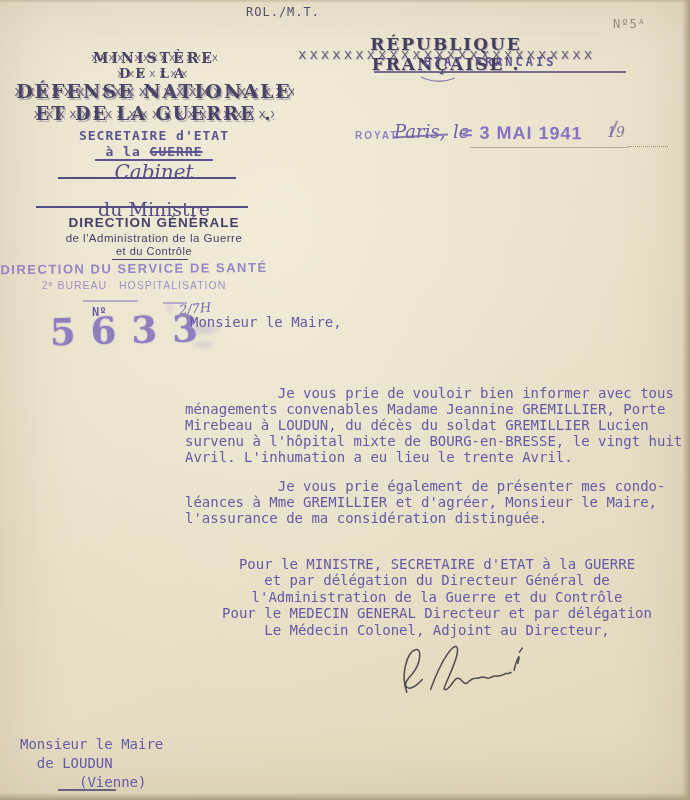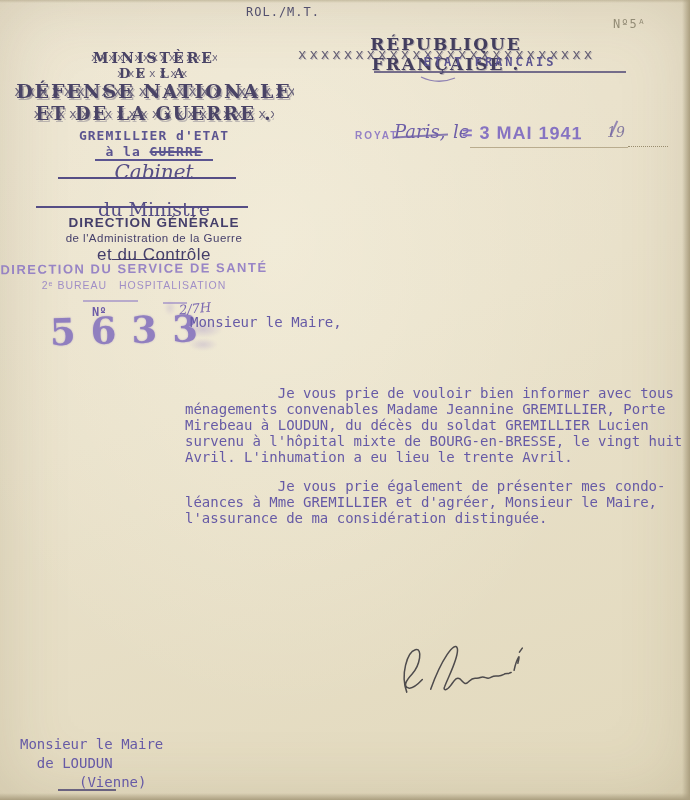--- a/index.html
+++ b/index.html
@@ -62,21 +62,21 @@
   .lh-secretariat{top:128px;font-size:13px;font-weight:bold;letter-spacing:1px;color:var(--typed-dark);}
   .lh-alaguerre{top:144px;font-size:13px;font-weight:bold;letter-spacing:1px;color:var(--typed-dark);}
   .line-through{text-decoration:line-through;text-decoration-thickness:1.5px;margin-top:37px;}
   .alaguerre-underline{left:95px;top:159px;width:118px;height:1.5px;background:#5b5490;}
   .lh-cabinet{top:160px;font-style:italic;font-size:20px;color:#554d85;}
   .cabinet-strike{left:58px;top:177px;width:178px;height:1.5px;background:#554d85;}
   .lh-duministre{top:198px;font-size:19px;color:#554d85;}
   .ministre-strike{left:36px;top:206px;width:212px;height:1.5px;background:#554d85;}
   .lh-dirgen{top:215px;font-weight:bold;font-size:13.5px;letter-spacing:1px;color:var(--ink-print);}
   .lh-admin{top:232px;font-size:11.5px;letter-spacing:.5px;color:var(--ink-print);}
-  .lh-controle{top:245px;font-size:17px;letter-spacing:.5px;color:var(--ink-print);}
+  .lh-controle{top:245px;font-size:11px;letter-spacing:.5px;color:var(--ink-print);}
   .controle-underline{left:112px;top:259px;width:76px;height:1px;background:var(--ink-print);}
   .svc-stamp1{top:261px;font-weight:bold;font-size:13px;letter-spacing:1.5px;color:var(--stamp);
     opacity:.88;transform:translateX(-20px) rotate(-.5deg);}
   .svc-stamp2{top:279px;font-size:10.5px;letter-spacing:1px;color:var(--stamp);
     opacity:.8;transform:translateX(-20px);}
   .dash{background:var(--stamp);height:2px;opacity:.55;}
   .dash1{left:83px;top:300px;width:55px;}
   .dash2{left:163px;top:302px;width:24px;}
 
   .no-label{left:92px;top:305px;font-size:12px;font-weight:bold;color:#6d5ca8;}
@@ -159,21 +159,21 @@
       <span>DÉFENSE NATIONALE</span>
       <span class="xs">xxxxxxxxxxxxxxxxxxxxxxxxxxxxxxxxxxxxxxxxxxxxxxxxxxxxxxxxxxxx</span>
     </span>
   </div>
   <div class="abs center serif lh lh-guerre">
     <span class="struck">
       <span>ET DE LA GUERRE .</span>
       <span class="xs">xxxxxxxxxxxxxxxxxxxxxxxxxxxxxxxxxxxxxxxxxxxxxxxxxxxxxxxxxxxx</span>
     </span>
   </div>
-  <div class="abs center mono lh lh-secretariat">GREMILLIER d'ETAT</div>
+  <div class="abs center mono lh lh-secretariat">SECRETAIRE d'ETAT</div>
   <div class="abs center mono lh lh-alaguerre">
     <span>à la </span><span class="line-through">GUERRE</span>
   </div>
   <div class="abs alaguerre-underline"></div>
   <div class="abs center serif lh lh-cabinet">Cabinet</div>
   <div class="abs cabinet-strike"></div>
   <div class="abs center serif lh lh-duministre">du Ministre</div>
   <div class="abs ministre-strike"></div>
   <div class="abs center sans lh lh-admin">de l'Administration de la Guerre</div>
   <div class="abs center sans lh lh-dirgen">DIRECTION GÉNÉRALE</div>
@@ -205,20 +205,25 @@
   <div class="abs mono prewrap body-par">           Je vous prie de vouloir bien informer avec tous
 ménagements convenables Madame Jeannine GREMILLIER, Porte
 Mirebeau à LOUDUN, du décès du soldat GREMILLIER Lucien
 survenu à l'hôpital mixte de BOURG-en-BRESSE, le vingt huit
 Avril. L'inhumation a eu lieu le trente Avril.</div>
   <div class="abs mono salutation">Monsieur le Maire,</div>
   <div class="abs mono prewrap body-par body-par2">           Je vous prie également de présenter mes condo-
 léances à Mme GREMILLIER et d'agréer, Monsieur le Maire,
 l'assurance de ma considération distinguée.</div>
 
+  <div class="abs mono prewrap sig-block">Pour le MINISTRE, SECRETAIRE d'ETAT à la GUERRE
+et par délégation du Directeur Général de
+l'Administration de la Guerre et du Contrôle
+Pour le MEDECIN GENERAL Directeur et par délégation
+Le Médecin Colonel, Adjoint au Directeur,</div>
   <svg class="abs signature" width="150" height="62" viewBox="0 0 150 62">
     <g fill="none" stroke="#3d3b40" stroke-width="1.5" stroke-linecap="round" opacity=".9">
       <path d="M14,52 C8,34 16,12 24,10 C32,8 28,26 20,34 C14,40 10,46 16,48 C20,49 26,44 30,40"></path>
       <path d="M38,50 C50,20 64,2 66,10 C68,18 56,38 52,48 C50,52 54,52 58,47 C62,42 64,38 68,41 C71,44 72,48 77,43 C82,38 83,42 88,40 C93,38 94,43 99,40 C104,37 106,41 111,38 C114,36 116,38 119,36"></path>
       <path d="M122,34 C123,30 125,24 127,21 C128,19 127,24 126,27"></path>
       <path d="M128,16 l3,-4"></path>
     </g>
   </svg>
 
   <div class="abs mono prewrap footer-address">Monsieur le Maire

